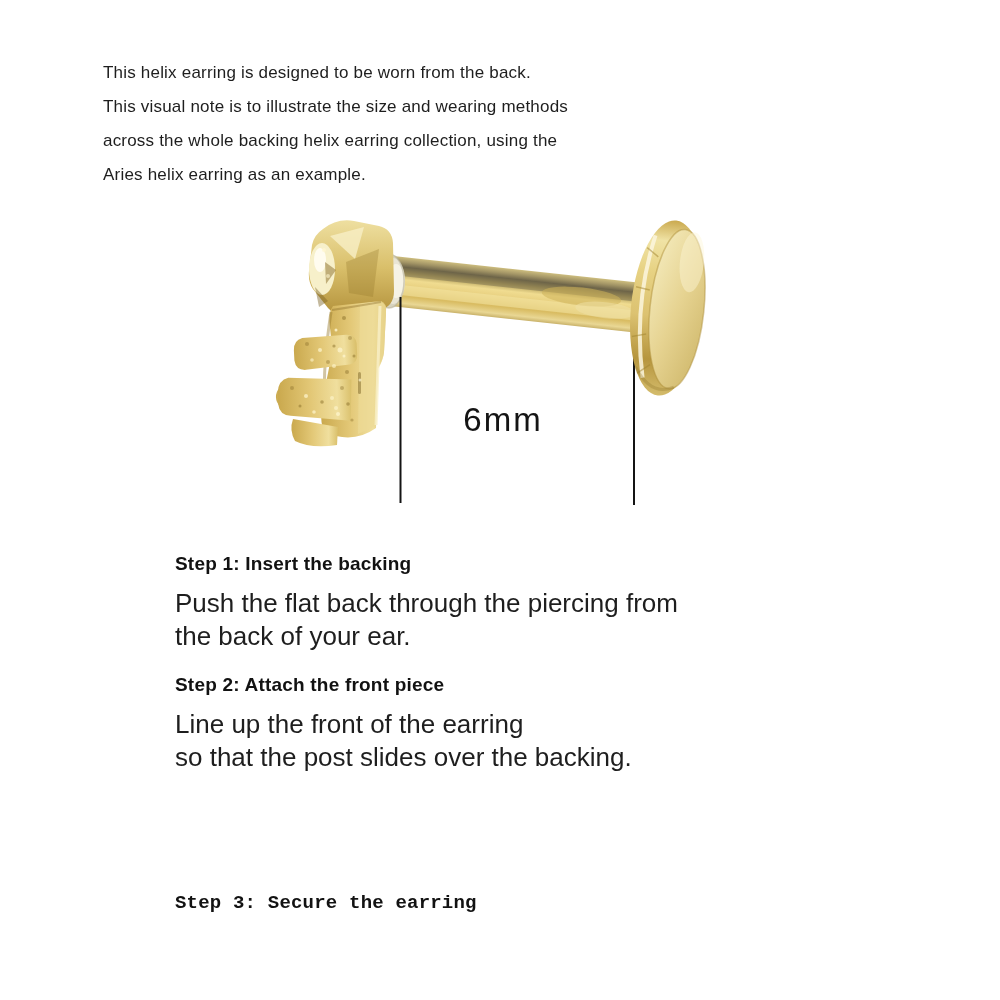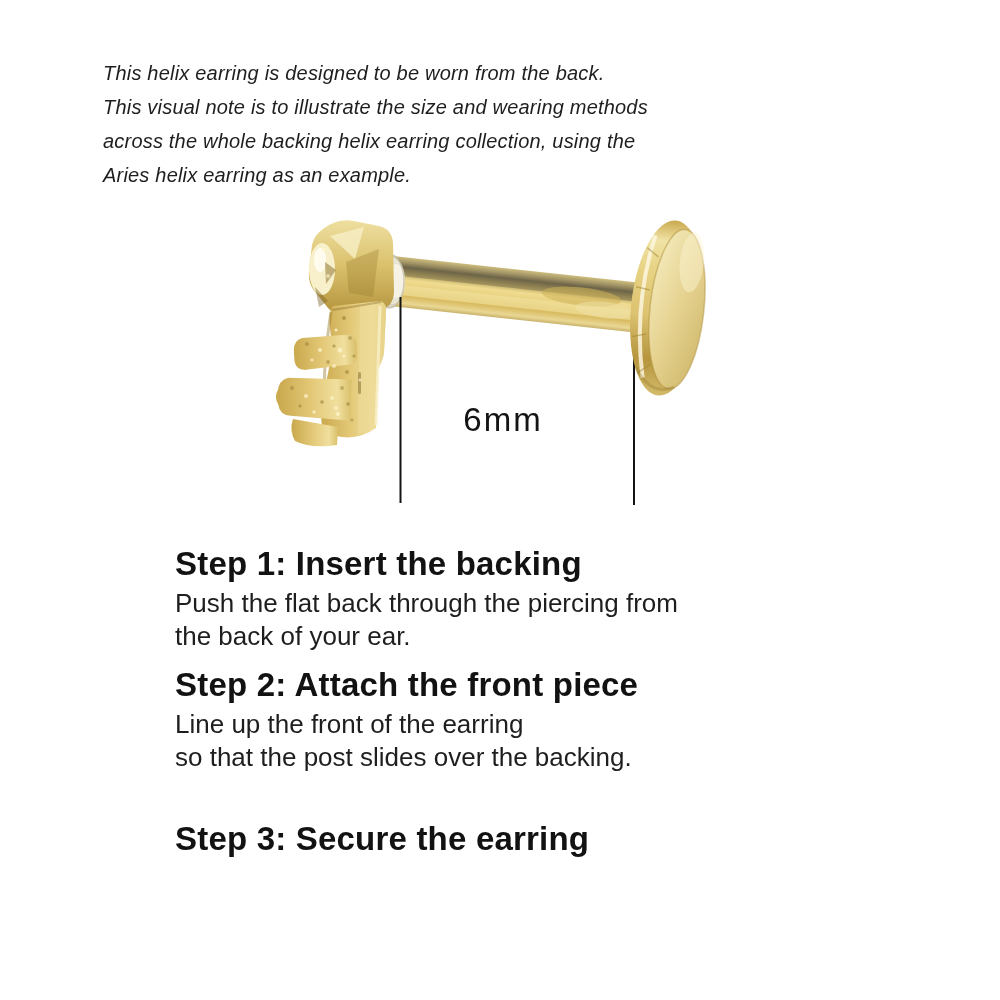--- a/index.html
+++ b/index.html
@@ -2,34 +2,34 @@
 <html><head>
 <meta charset="utf-8">
 <style>
   html,body { margin:0; padding:0; background:#ffffff; }
   .canvas {
     position:relative; width:1000px; height:1000px; background:#ffffff;
     font-family:"Liberation Sans", sans-serif; color:#1d1d1d; overflow:hidden;
   }
   .intro {
     position:absolute; left:103px; top:56px;
-    font-size:20px; line-height:34px; letter-spacing:0.2px; color:#1e1e1e;font-style:italic;
+    font-size:17px; line-height:34px; letter-spacing:0.2px; color:#1e1e1e;
   }
   .figure {
     position:absolute; left:242px; top:195px; width:480px; height:335px;
   }
   .figure svg { display:block; width:480px; height:335px; }
   .step { position:absolute; left:175px; font-size:26px; line-height:33px; color:#1e1e1e; }
   .step .heading {
-    font-size:33px; font-weight:bold; letter-spacing:0.2px;
+    font-size:19px; font-weight:bold; letter-spacing:0.2px;
     margin:0 0 7px 0; color:#121212; line-height:33px;
   }
   .step-1 { top:547px; }
   .step-2 { top:668px; }
-  .step-3 { top:822px; }
+  .step-3 { top:887px;font-family:Liberation Mono, monospace; }
   .mm-label { font-family:"Liberation Sans", sans-serif; font-size:33px; letter-spacing:2px; }
 </style>
 </head>
 <body>
 
 <div class="canvas">
 
   <div class="intro">
     <div>This helix earring is designed to be worn from the back.</div>
     <div>This visual note is to illustrate the size and wearing methods</div>

